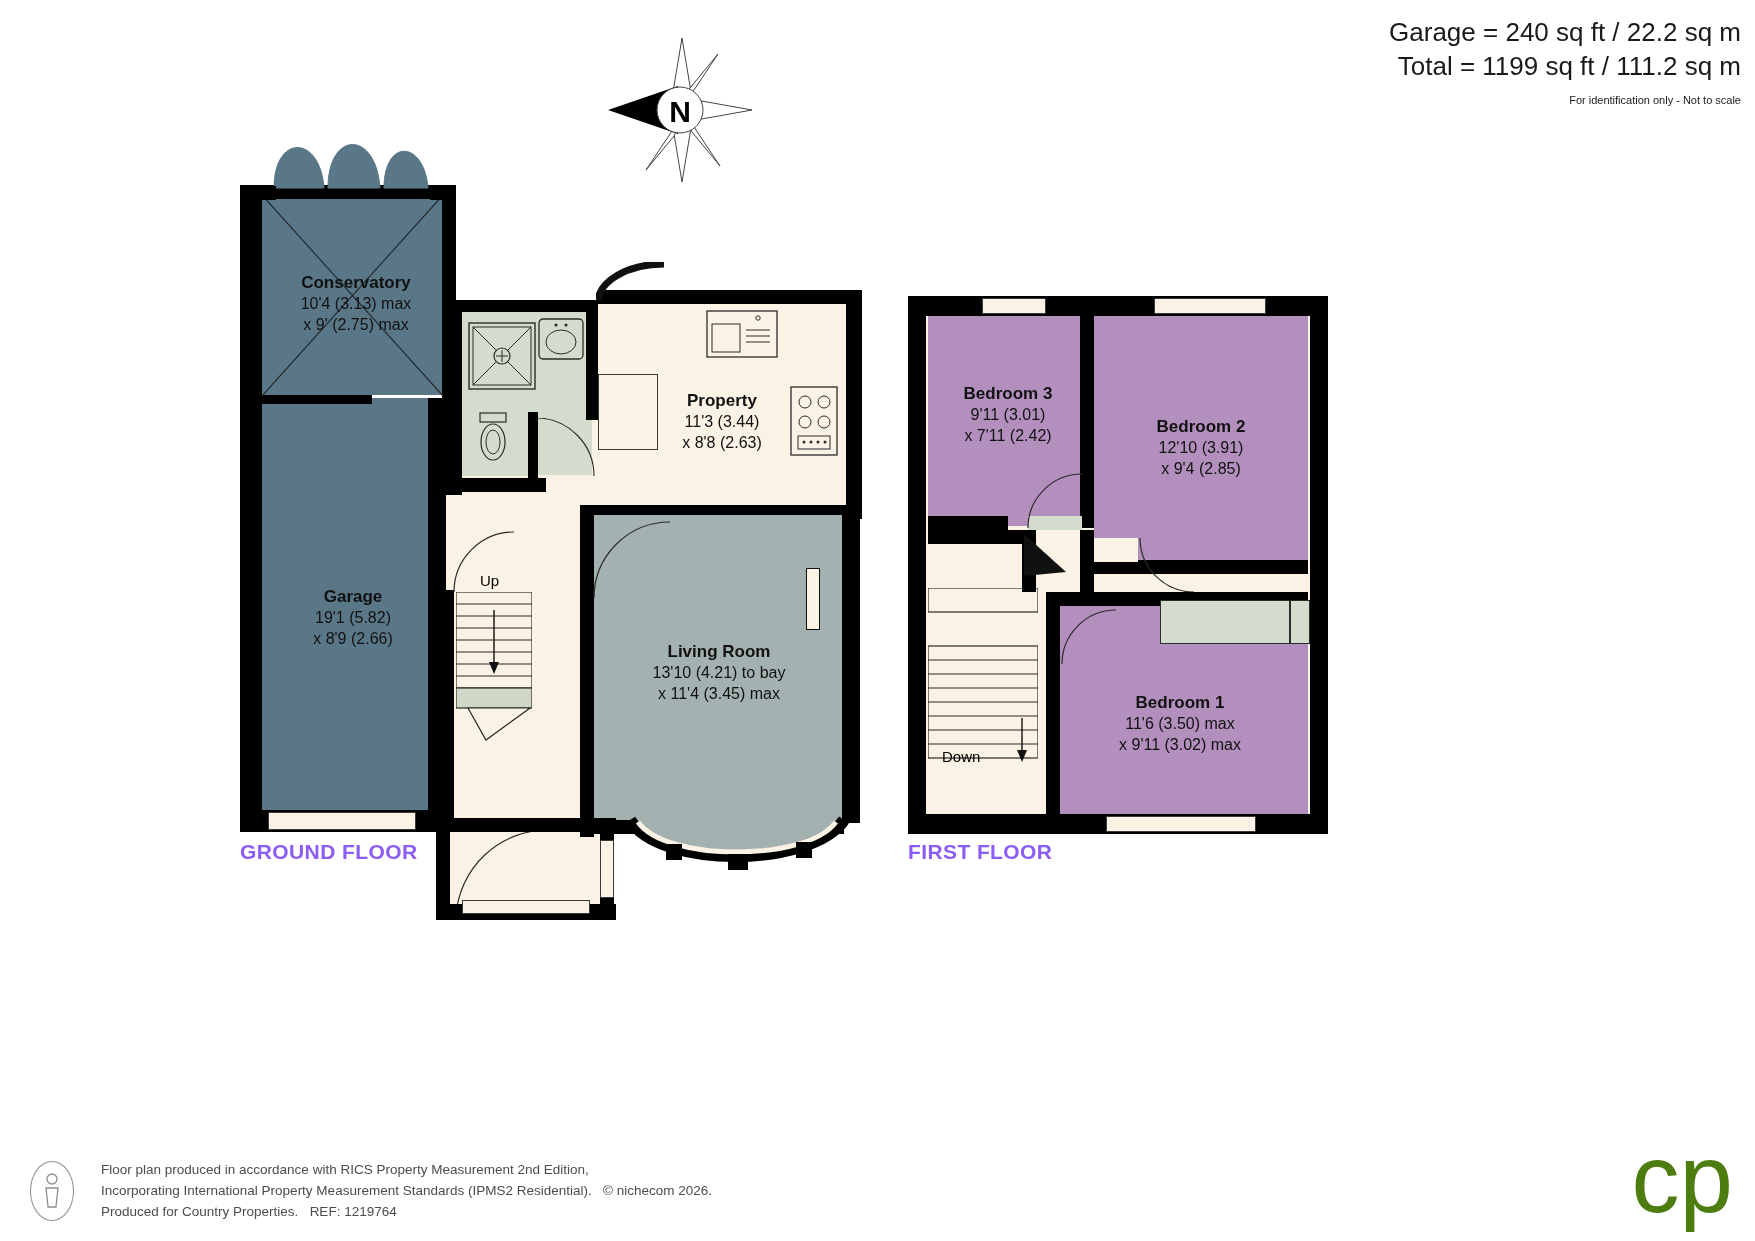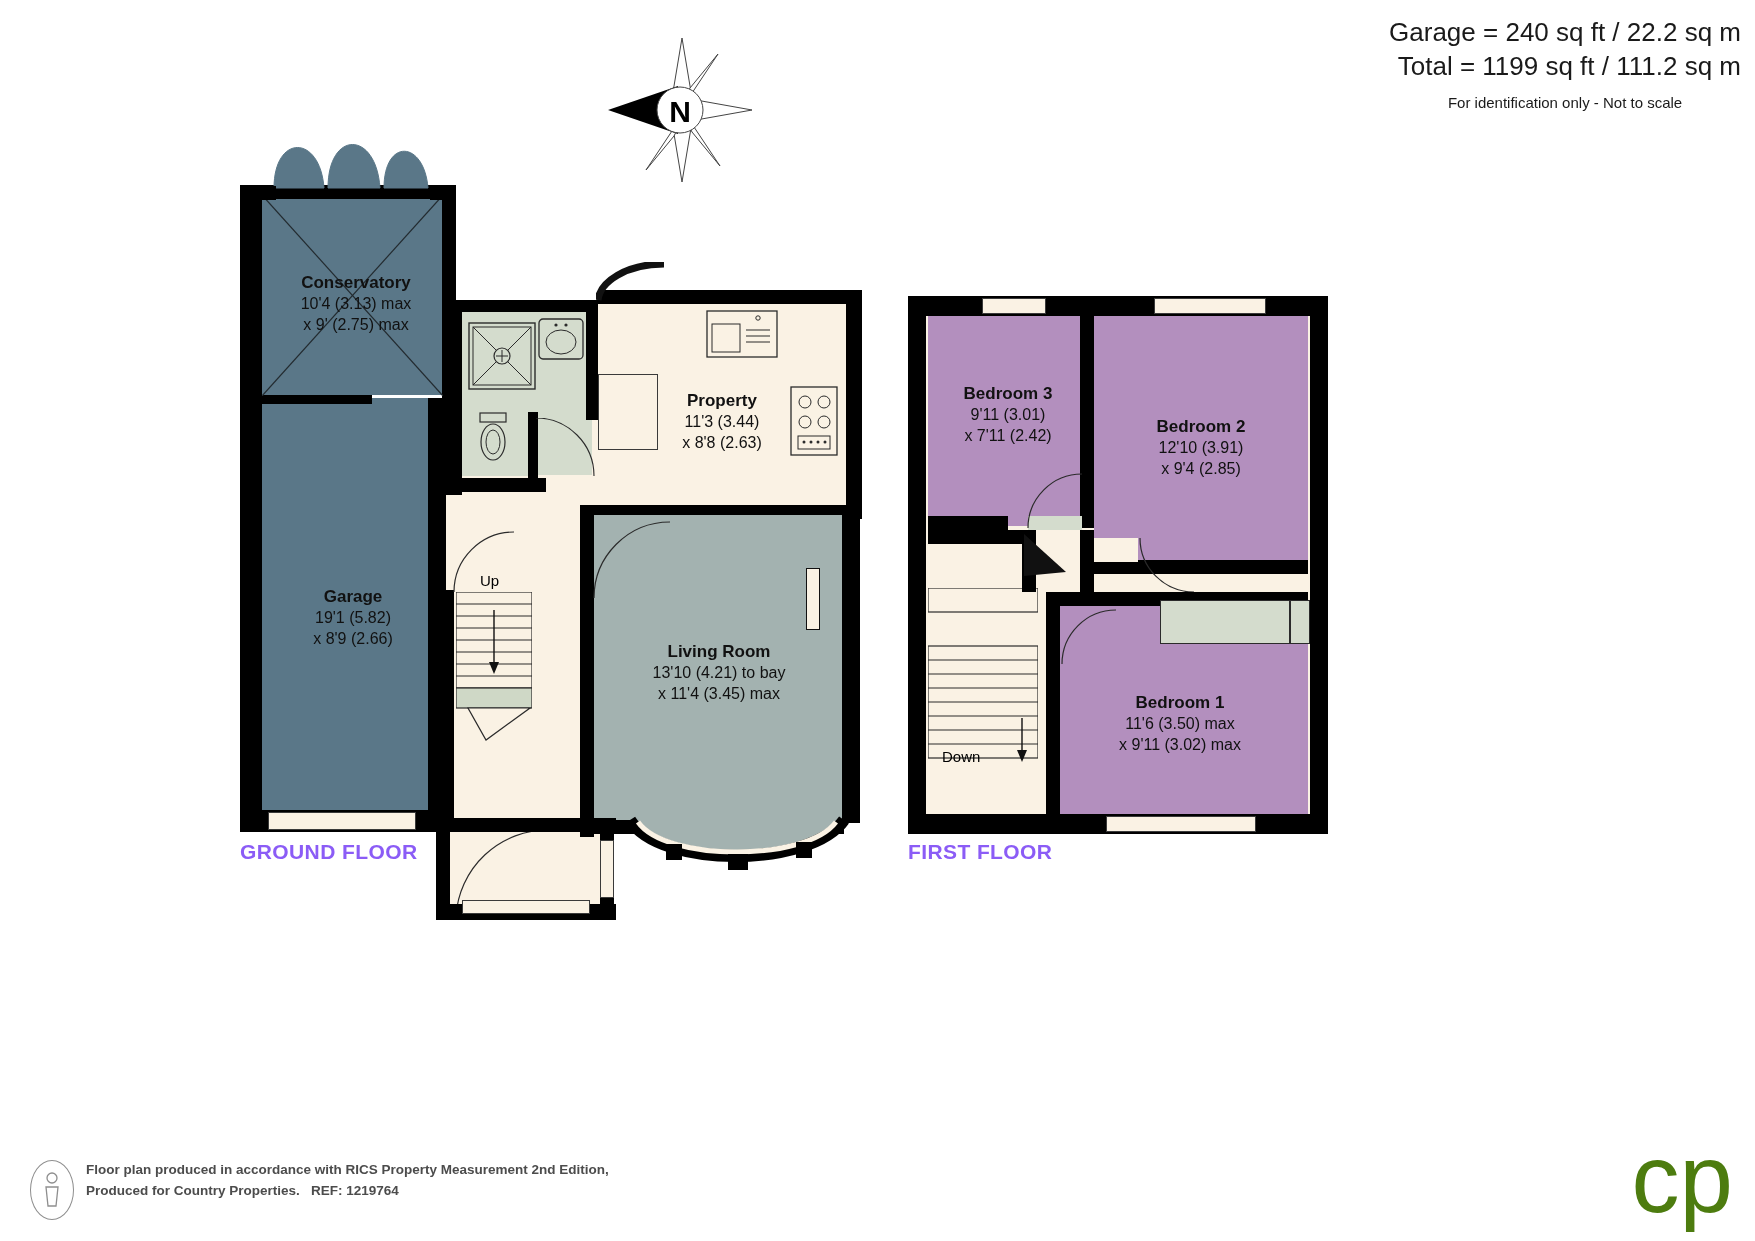--- a/index.html
+++ b/index.html
@@ -9,21 +9,21 @@
     font-family:"Liberation Sans",sans-serif;
     color:#111111;
     position:relative;
     overflow:hidden;
   }
   .abs{position:absolute;}
 
   
   #header{right:14px;top:16px;text-align:right;line-height:1.30;}
   #header .hline{font-size:26px;color:#1a1a1a;white-space:nowrap;}
-  #header .hnote{font-size:15px;color:#1a1a1a;margin-top:9px;white-space:nowrap;text-align:center;}
+  #header .hnote{font-size:11px;color:#1a1a1a;margin-top:9px;white-space:nowrap;}
 
   
   #compass{left:600px;top:36px;width:160px;height:140px;}
 
   
   .floor-caption{font-size:21px;font-weight:bold;letter-spacing:.4px;color:#8b5cf6;}
 
   
   .room-label{text-align:center;line-height:1.30;pointer-events:none;}
   .room-label .rname{font-size:17px;font-weight:bold;color:#111;white-space:nowrap;}
@@ -34,21 +34,21 @@
   
   .wall{background:#000000;}
   .fill-garage{background:#5a7788;}
   .fill-living{background:#a3b2b0;}
   .fill-hall{background:#faf2e4;}
   .fill-bed{background:#b38fbe;}
   .fill-wet{background:#d4dccd;}
   .thin{border:1px solid #3a3a3a;box-sizing:border-box;}
 
   
-  #footer{left:30px;top:1160px;display:flex;align-items:flex-start;gap:12px;font-weight:bold;}
+  #footer{left:30px;top:1160px;display:flex;align-items:center;gap:27px;}
   #footer .ftext{font-size:13.5px;line-height:1.55;color:#4c4c4c;}
   #rics-badge{width:42px;height:58px;border:1.4px solid #8e8e8e;border-radius:50%;
               display:flex;align-items:center;justify-content:center;flex:none;}
   #logo{right:22px;top:1138px;font-family:Liberation Sans, sans-serif;
         font-size:96px;line-height:.85;color:#4d7c0f;font-weight:normal;}
 </style>
 </head>
 <body>
 
 <div class="abs" id="header">
@@ -332,19 +332,23 @@
 <div class="abs" id="footer">
   <div id="rics-badge">
     <svg width="22" height="40" viewBox="0 0 22 40">
       <circle cx="11" cy="8" r="5" fill="none" stroke="#8e8e8e" stroke-width="1.3"></circle>
       <path d="M5,17 L17,17 L15,36 L7,36 Z" fill="none" stroke="#8e8e8e" stroke-width="1.3"></path>
     </svg>
   </div>
   <div class="ftext">
     <div>Floor plan produced in accordance with RICS Property Measurement 2nd Edition,</div>
     <div>
+      <span>Incorporating International Property Measurement Standards (IPMS2 Residential).</span>
+      &nbsp;&nbsp;<span>© nichecom 2026.</span>
+    </div>
+    <div>
       <span>Produced for Country Properties.</span>
       &nbsp;&nbsp;<span>REF: 1219764</span>
     </div>
   </div>
 </div>
 
 <div class="abs" id="logo">cp</div>
 
 </body></html>

